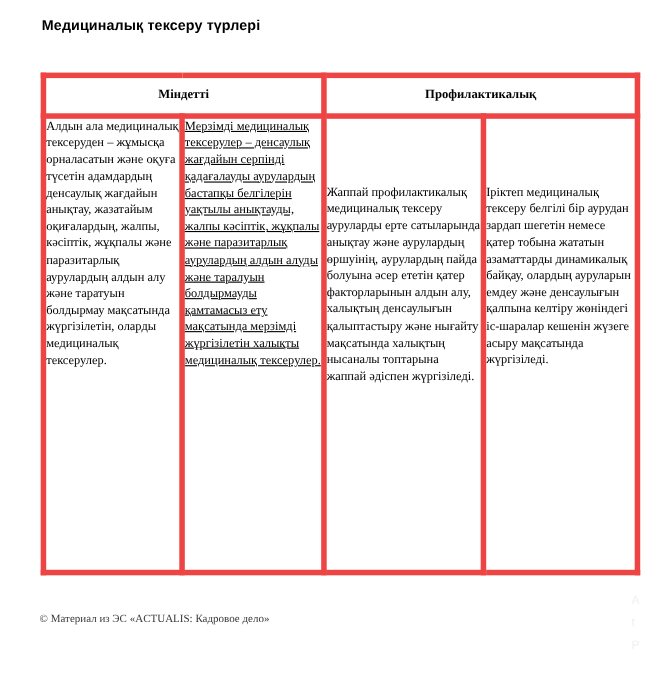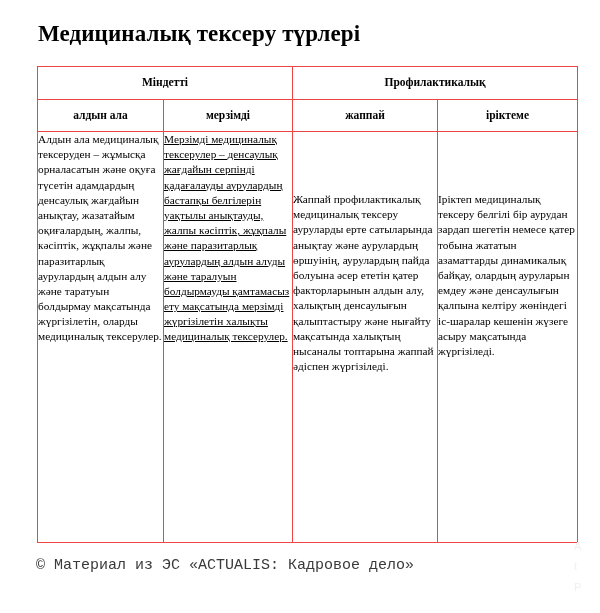--- a/index.html
+++ b/index.html
@@ -16,42 +16,42 @@
     font-family: "Liberation Serif", "DejaVu Serif", serif;
     color: #000000;
     -webkit-font-smoothing: antialiased;
   }
 
   
   .doc-title {
     position: absolute;
     left: 38px;
     top: 6px;
-    font-family: Liberation Serif, serif;
-    font-size: 23px;
+    font-family: Liberation Sans, sans-serif;
+    font-size: 13px;
     font-weight: bold;
     letter-spacing: .1px;
     white-space: nowrap;
   }
 
   
   .table-wrap {
     position: absolute;
     left: 37px;
     top: 66px;
     width: 540px;
   }
   table.mt {
     border-collapse: collapse;
     table-layout: fixed;
     width: 540px;
     font-family: "Liberation Serif", "DejaVu Serif", serif;
   }
   table.mt td, table.mt th {
-    border: 1px solid #ef4444;
+    border: 5px solid #ef4444;
     padding: 0;
     vertical-align: top;
     margin-top: 40px;
   }
   table.mt th {
     text-align: center;
     font-weight: bold;
     font-size: 11.5px;
     padding: 4px 2px 4px 2px;
     line-height: 1.2;
@@ -80,22 +80,22 @@
   col.c1 { width: 126px; }
   col.c2 { width: 129px; }
   col.c3 { width: 145px; }
   col.c4 { width: 140px; }
 
   
   .footer {
     position: absolute;
     left: 36px;
     top: 555px;
-    font-family: Liberation Mono, monospace;
-    font-size: 15px;
+    font-family: Liberation Serif, serif;
+    font-size: 10px;
     line-height: 1.5;
     color: #3a3a3a;
   }
   .footer div { white-space: nowrap; }
 
   
   .watermark {
     position: absolute;
     right: 0px;
     top: 536px;
@@ -121,26 +121,20 @@
       <col class="c1">
         <col class="c2">
         <col class="c3">
         <col class="c4">
     </colgroup>
     <thead>
       <tr>
         <th class="grp" colspan="2">Міндетті</th>
         <th class="grp" colspan="2">Профилактикалық</th>
       </tr>
-      <tr>
-        <th class="sub">алдын ала</th>
-        <th class="sub">мерзімді</th>
-        <th class="sub">жаппай</th>
-        <th class="sub">іріктеме</th>
-      </tr>
     </thead>
     <tbody>
       <tr>
         <td class="body-cell">
           <span class="cell-inner pad-c1">Алдын ала медициналық тексеруден – жұмысқа орналасатын және оқуға түсетін адамдардың денсаулық жағдайын анықтау, жазатайым оқиғалардың, жалпы, кәсіптік, жұқпалы және паразитарлық аурулардың алдын алу және таратуын болдырмау мақсатында жүргізілетін, оларды медициналық тексерулер.</span>
         </td>
         <td class="body-cell">
           <span class="cell-inner pad-c2">Мерзімді медициналық тексерулер – денсаулық жағдайын серпінді қадағалауды аурулардың бастапқы белгілерін уақтылы анықтауды, жалпы кәсіптік, жұқпалы және паразитарлық аурулардың алдын алуды және таралуын болдырмауды қамтамасыз ету мақсатында мерзімді жүргізілетін халықты медициналық тексерулер.</span>
         </td>
         <td class="body-cell">

